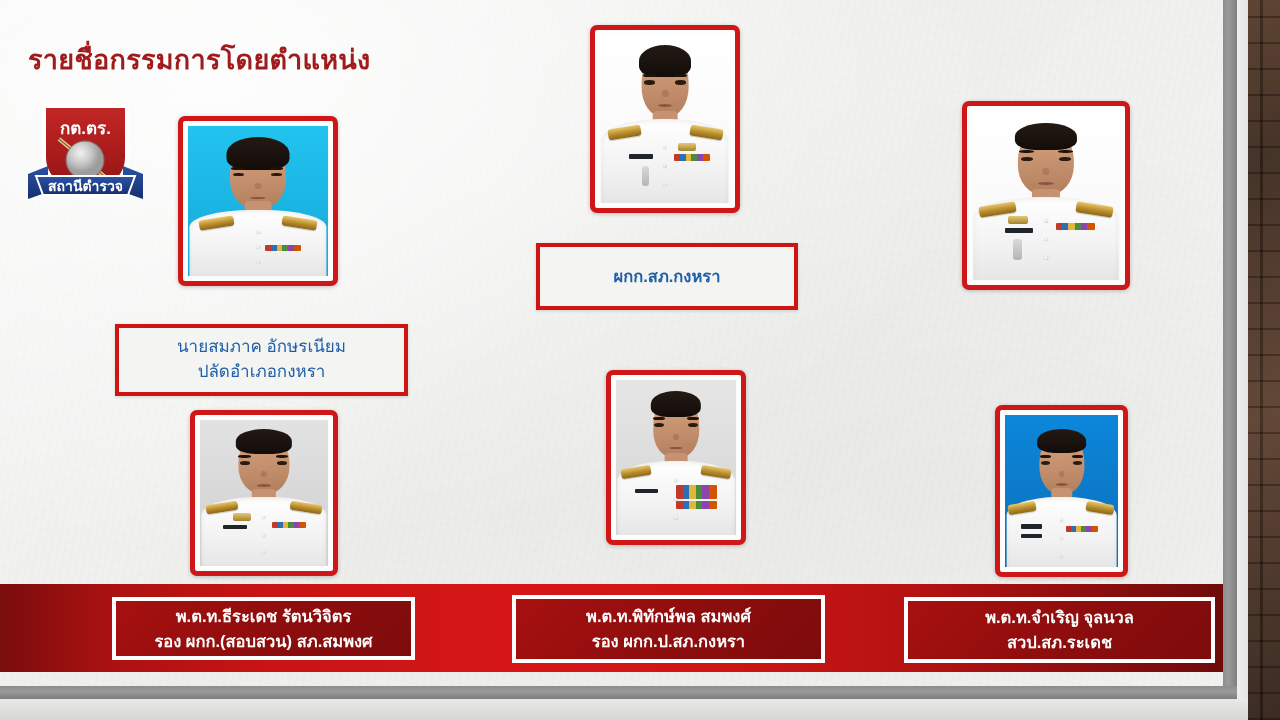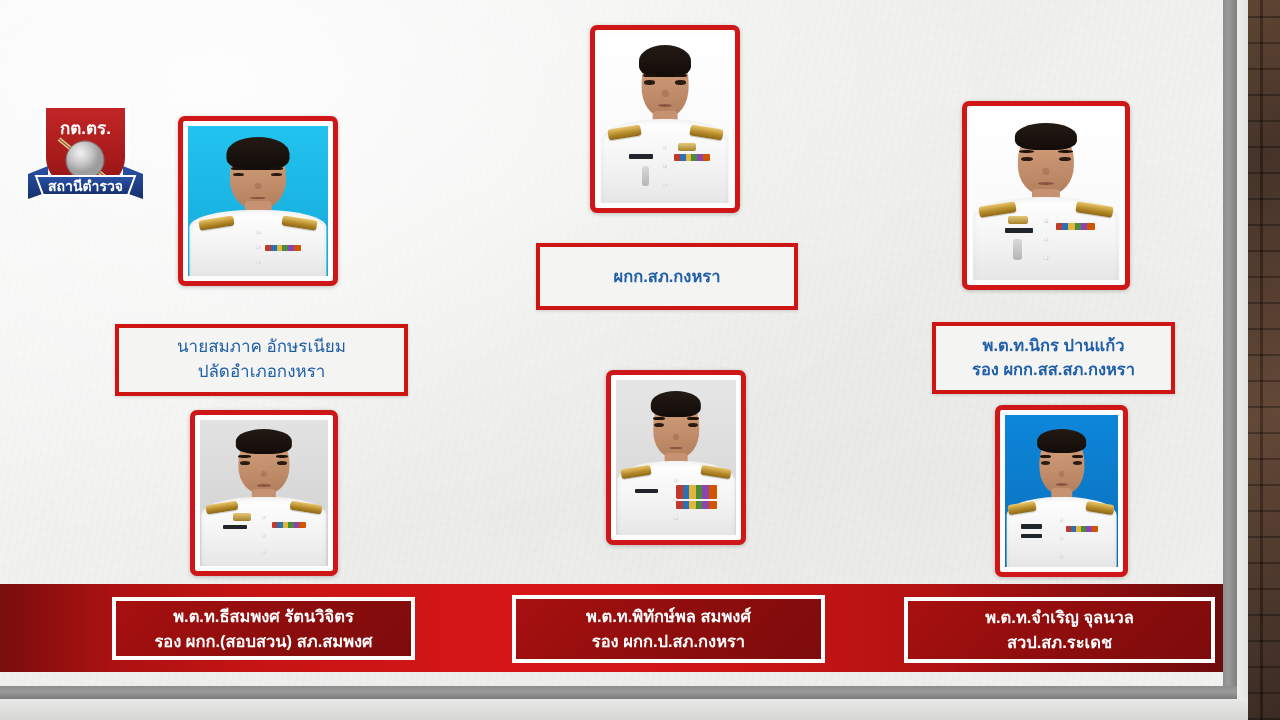--- a/index.html
+++ b/index.html
@@ -182,20 +182,21 @@
   }
   .bancap .l1,.bancap .l2{ white-space:nowrap; }
 </style>
 </head>
 <body>
 
 <div id="backdrop"></div>
 
 <div id="slide">
 
+  <div id="title">รายชื่อกรรมการโดยตำแหน่ง</div>
 
   <div id="logo">
     <svg viewBox="0 0 135 112">
       <defs>
         <linearGradient id="shg" x1="0" y1="0" x2="0" y2="1">
           <stop offset="0%" stop-color="#c22626"></stop>
           <stop offset="55%" stop-color="#a81b1b"></stop>
           <stop offset="100%" stop-color="#8c1414"></stop>
         </linearGradient>
         <linearGradient id="rbg" x1="0" y1="0" x2="0" y2="1">
@@ -380,29 +381,25 @@
 
   <div class="capbox" style="left:536px; top:243px; width:262px; height:67px; font-size:16.5px; font-weight:bold;">
     <span class="l2">ผกก.สภ.กงหรา</span>
   </div>
 
   <div class="capbox" style="left:115px; top:324px; width:293px; height:72px; font-size:17px;">
     <span class="l1">นายสมภาค  อักษรเนียม</span>
     <span class="l2">ปลัดอำเภอกงหรา</span>
   </div>
 
-  <div class="capbox" style="left:932px; top:322px; width:243px; height:72px; font-size:16.5px; font-weight:bold;">
-    <span class="l1">พ.ต.ท.นิกร ปานแก้ว</span>
-    <span class="l2">รอง ผกก.สส.สภ.กงหรา</span>
-  </div>
 
   <div id="banner"></div>
 
   <div class="bancap" style="left:112px; top:597px; width:303px; height:63px; font-size:16.5px;">
-    <span class="l1">พ.ต.ท.ธีสมพงศ รัตนวิจิตร</span>
+    <span class="l1">พ.ต.ท.ธีระเดช รัตนวิจิตร</span>
     <span class="l2">รอง ผกก.(สอบสวน) สภ.สมพงศ</span>
   </div>
 
   <div class="bancap" style="left:512px; top:595px; width:313px; height:68px; font-size:16.5px;">
     <span class="l1">พ.ต.ท.พิทักษ์พล  สมพงศ์</span>
     <span class="l2">รอง ผกก.ป.สภ.กงหรา</span>
   </div>
 
   <div class="bancap" style="left:904px; top:597px; width:311px; height:66px; font-size:16.5px;">
     <span class="l1">พ.ต.ท.จำเริญ  จุลนวล</span>

